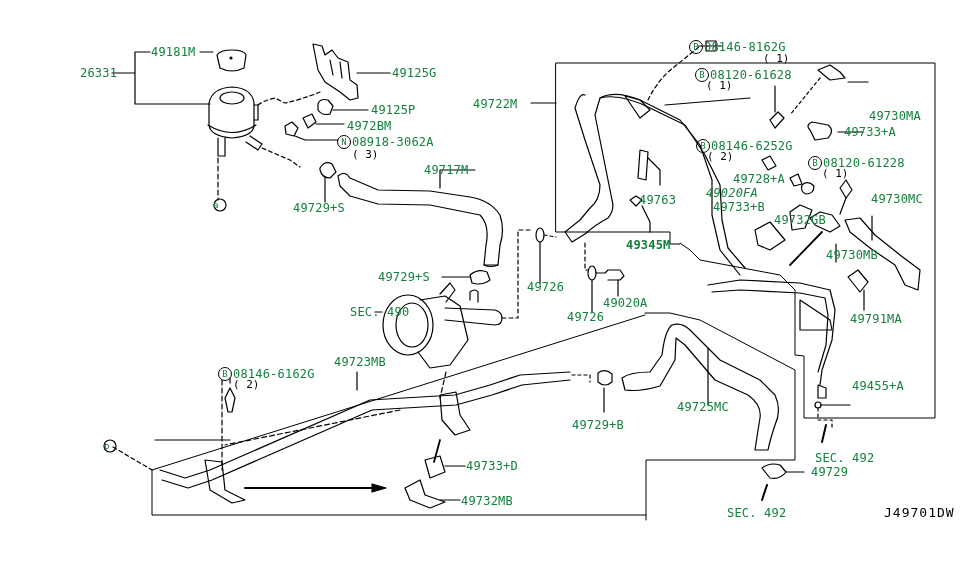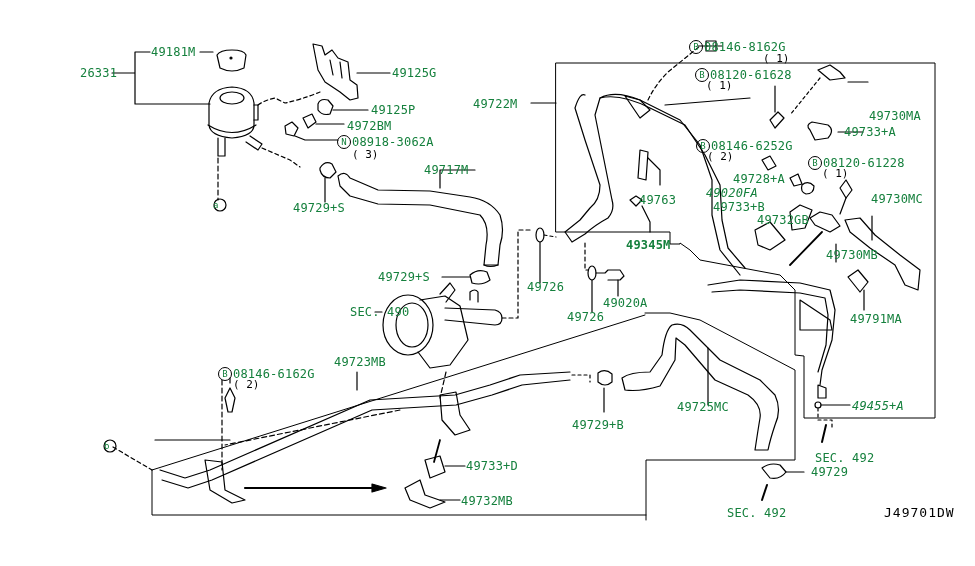--- a/index.html
+++ b/index.html
@@ -206,40 +206,40 @@
 <div class="qty" style="left:706px; top:80px;">( 1)</div>
 <div class="lbl" style="left:869px; top:77px;margin-top:33px;">49730MA</div>
 <div class="lbl" style="left:844px; top:126px;">49733+A</div>
 <div class="lbl" style="left:696px; top:139px;"><span class="circ">B</span><span>08146-6252G</span></div>
 <div class="qty" style="left:707px; top:151px;">( 2)</div>
 <div class="lbl" style="left:808px; top:156px;"><span class="circ">B</span><span>08120-61228</span></div>
 <div class="qty" style="left:822px; top:168px;">( 1)</div>
 <div class="lbl" style="left:713px; top:173px;padding-left:20px;">49728+A</div>
 <div class="lbl" style="left:706px; top:187px;font-style:italic;">49020FA</div>
 <div class="lbl" style="left:713px; top:201px;">49733+B</div>
-<div class="lbl" style="left:715px; top:214px;padding-left:42px;">49732GB</div>
+<div class="lbl" style="left:732px; top:214px;padding-left:42px;">49732GB</div>
 <div class="lbl" style="left:871px; top:193px;">49730MC</div>
 <div class="lbl" style="left:826px; top:249px;">49730MB</div>
 <div class="lbl" style="left:850px; top:313px;">49791MA</div>
 
 <div class="lbl" style="left:473px; top:98px;">49722M</div>
 <div class="lbl" style="left:639px; top:194px;">49763</div>
 <div class="lbl" style="left:626px; top:239px;font-weight:bold;">49345M</div>
 <div class="lbl" style="left:527px; top:281px;">49726</div>
 <div class="lbl" style="left:567px; top:311px;">49726</div>
 <div class="lbl" style="left:603px; top:297px;">49020A</div>
 
 <div class="lbl" style="left:334px; top:356px;">49723MB</div>
 <div class="lbl" style="left:218px; top:367px;"><span class="circ">B</span><span>08146-6162G</span></div>
 <div class="qty" style="left:233px; top:379px;">( 2)</div>
 <div class="lbl" style="left:104px; top:440px; font-size:9px;">b</div>
 <div class="lbl" style="left:572px; top:419px;">49729+B</div>
 <div class="lbl" style="left:677px; top:401px;">49725MC</div>
 <div class="lbl" style="left:466px; top:460px;">49733+D</div>
 <div class="lbl" style="left:461px; top:495px;">49732MB</div>
 
-<div class="lbl" style="left:852px; top:400px;font-style:italic;">49455+A</div>
+<div class="lbl" style="left:852px; top:380px;">49455+A</div>
 <div class="lbl" style="left:815px; top:452px;">SEC. 492</div>
 <div class="lbl" style="left:811px; top:466px;">49729</div>
 <div class="lbl" style="left:727px; top:507px;">SEC. 492</div>
 
 <div class="code" style="left:884px; top:505px;">J49701DW</div>
 </div>
 
 </body></html>

